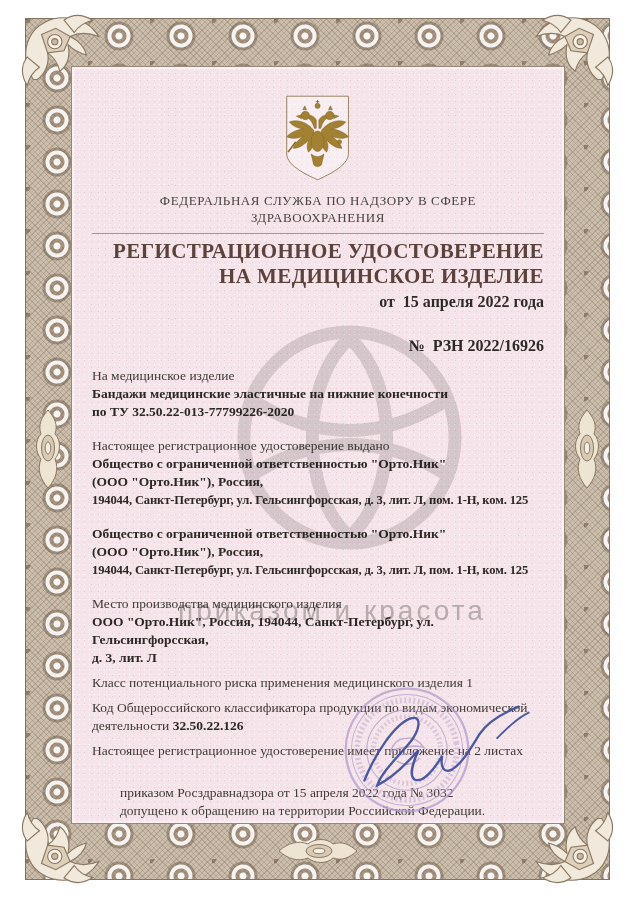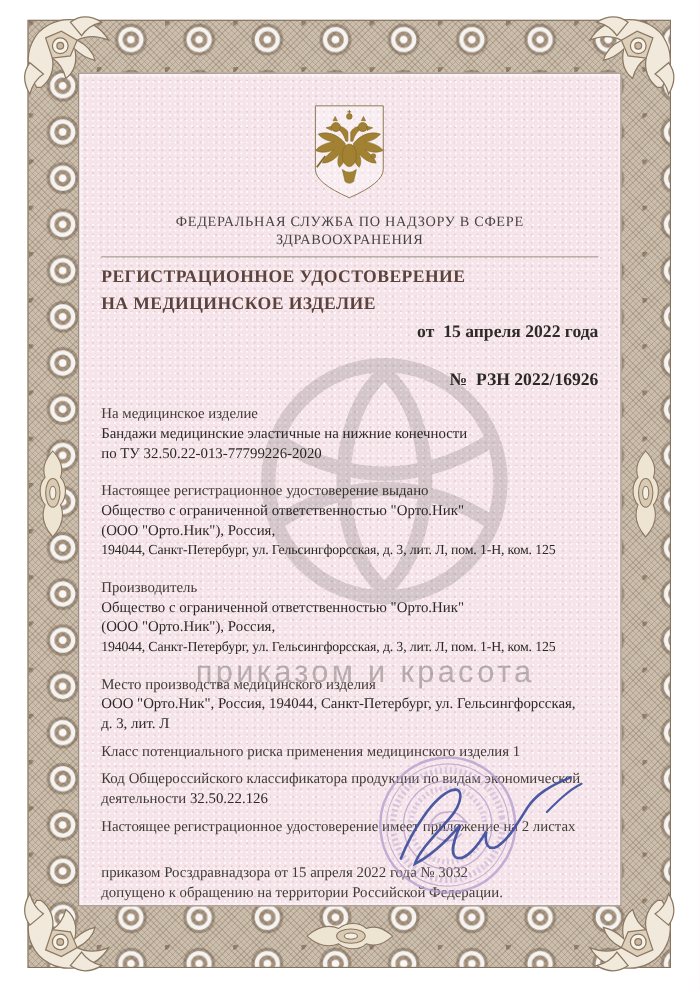--- a/index.html
+++ b/index.html
@@ -45,33 +45,33 @@
   .br{right:-7px;bottom:-7px;transform:scale(-1,-1);}
   .side{width:34px;height:84px;}
   .sleft{left:5px;top:50%;transform:translateY(-50%);}
   .sright{right:5px;top:50%;transform:translateY(-50%) scaleX(-1);}
   .sbottom{left:50%;bottom:-14px;transform:translateX(-50%) rotate(90deg);}
 
   
   .arms{display:block;margin:26px auto 6px;height:90px;}
   .agency{line-height:17px;text-align:center;color:#474340;font-size:13px;letter-spacing:.6px;margin-top:9px;}
   .divider{border:none;border-top:1px solid #a2978c;margin:7px 0 5px;}
-  .title{margin-top:2px;text-align:left;color:#5c423c;font-weight:bold;font-size:16px;line-height:25px;letter-spacing:.4px;}
+  .title{margin-top:2px;text-align:right;color:#5c423c;font-weight:bold;font-size:21px;line-height:25px;letter-spacing:.4px;}
   .issue-row{display:flex;margin-top:4px;padding-left:72px;gap:26px;align-items:flex-end;flex-direction:column;}
   .issue-date{font-weight:bold;font-size:16px;color:#2f2b28;}
   .issue-number{font-weight:bold;font-size:16px;color:#2b2825;}
 
   
   .line{line-height:18px;}
-  .b{font-weight:normal;color:#2b2825;}
+  .b{font-weight:bold;color:#2b2825;}
   .sm{font-size:12.6px;letter-spacing:-.15px;white-space:nowrap;}
   .sec{margin-top:16px;}
   .sec.first{margin-top:12px;}
   .sec.gap{margin-top:7px;}
-  .order-block{margin-top:24px;}
+  .order-block{margin-top:24px;margin-left:28px;}
 
   
   .wm-layer{position:absolute;inset:0;z-index:5;pointer-events:none;mix-blend-mode:multiply;}
   .wm-logo{position:absolute;left:205px;top:300px;width:237px;height:237px;opacity:.28;}
   .wm-brand{position:absolute;left:58px;top:474px;font-family:"Liberation Sans",sans-serif;font-weight:bold;font-size:76px;letter-spacing:9px;color:#7e7e7e;opacity:.5;line-height:1;}
   .wm-tagline{position:absolute;left:152px;top:578px;font-family:"Liberation Sans",sans-serif;font-size:28px;letter-spacing:3px;color:#808080;opacity:.5;line-height:1;}
   .stamp{position:absolute;left:314px;top:664px;width:134px;height:134px;z-index:6;opacity:.75;transform:rotate(-8deg);}
   .signature{position:absolute;left:322px;top:668px;width:200px;height:118px;z-index:7;opacity:.92;}
 </style>
 </head>
@@ -167,21 +167,20 @@
       </div>
 
       <div class="sec">
         <div class="line">Настоящее регистрационное удостоверение выдано</div>
         <div class="line b">Общество с ограниченной ответственностью "Орто.Ник"</div>
         <div class="line b">(ООО "Орто.Ник"), Россия,</div>
         <div class="line b sm">194044, Санкт-Петербург, ул. Гельсингфорсская, д. 3, лит. Л, пом. 1-Н, ком. 125</div>
       </div>
 
       <div class="sec">
-        <div class="line">Производитель</div>
         <div class="line b">Общество с ограниченной ответственностью "Орто.Ник"</div>
         <div class="line b">(ООО "Орто.Ник"), Россия,</div>
         <div class="line b sm">194044, Санкт-Петербург, ул. Гельсингфорсская, д. 3, лит. Л, пом. 1-Н, ком. 125</div>
       </div>
 
       <div class="sec">
         <div class="line">Место производства медицинского изделия</div>
         <div class="line b">ООО "Орто.Ник", Россия, 194044, Санкт-Петербург, ул. Гельсингфорсская,</div>
         <div class="line b">д. 3, лит. Л</div>
       </div>

